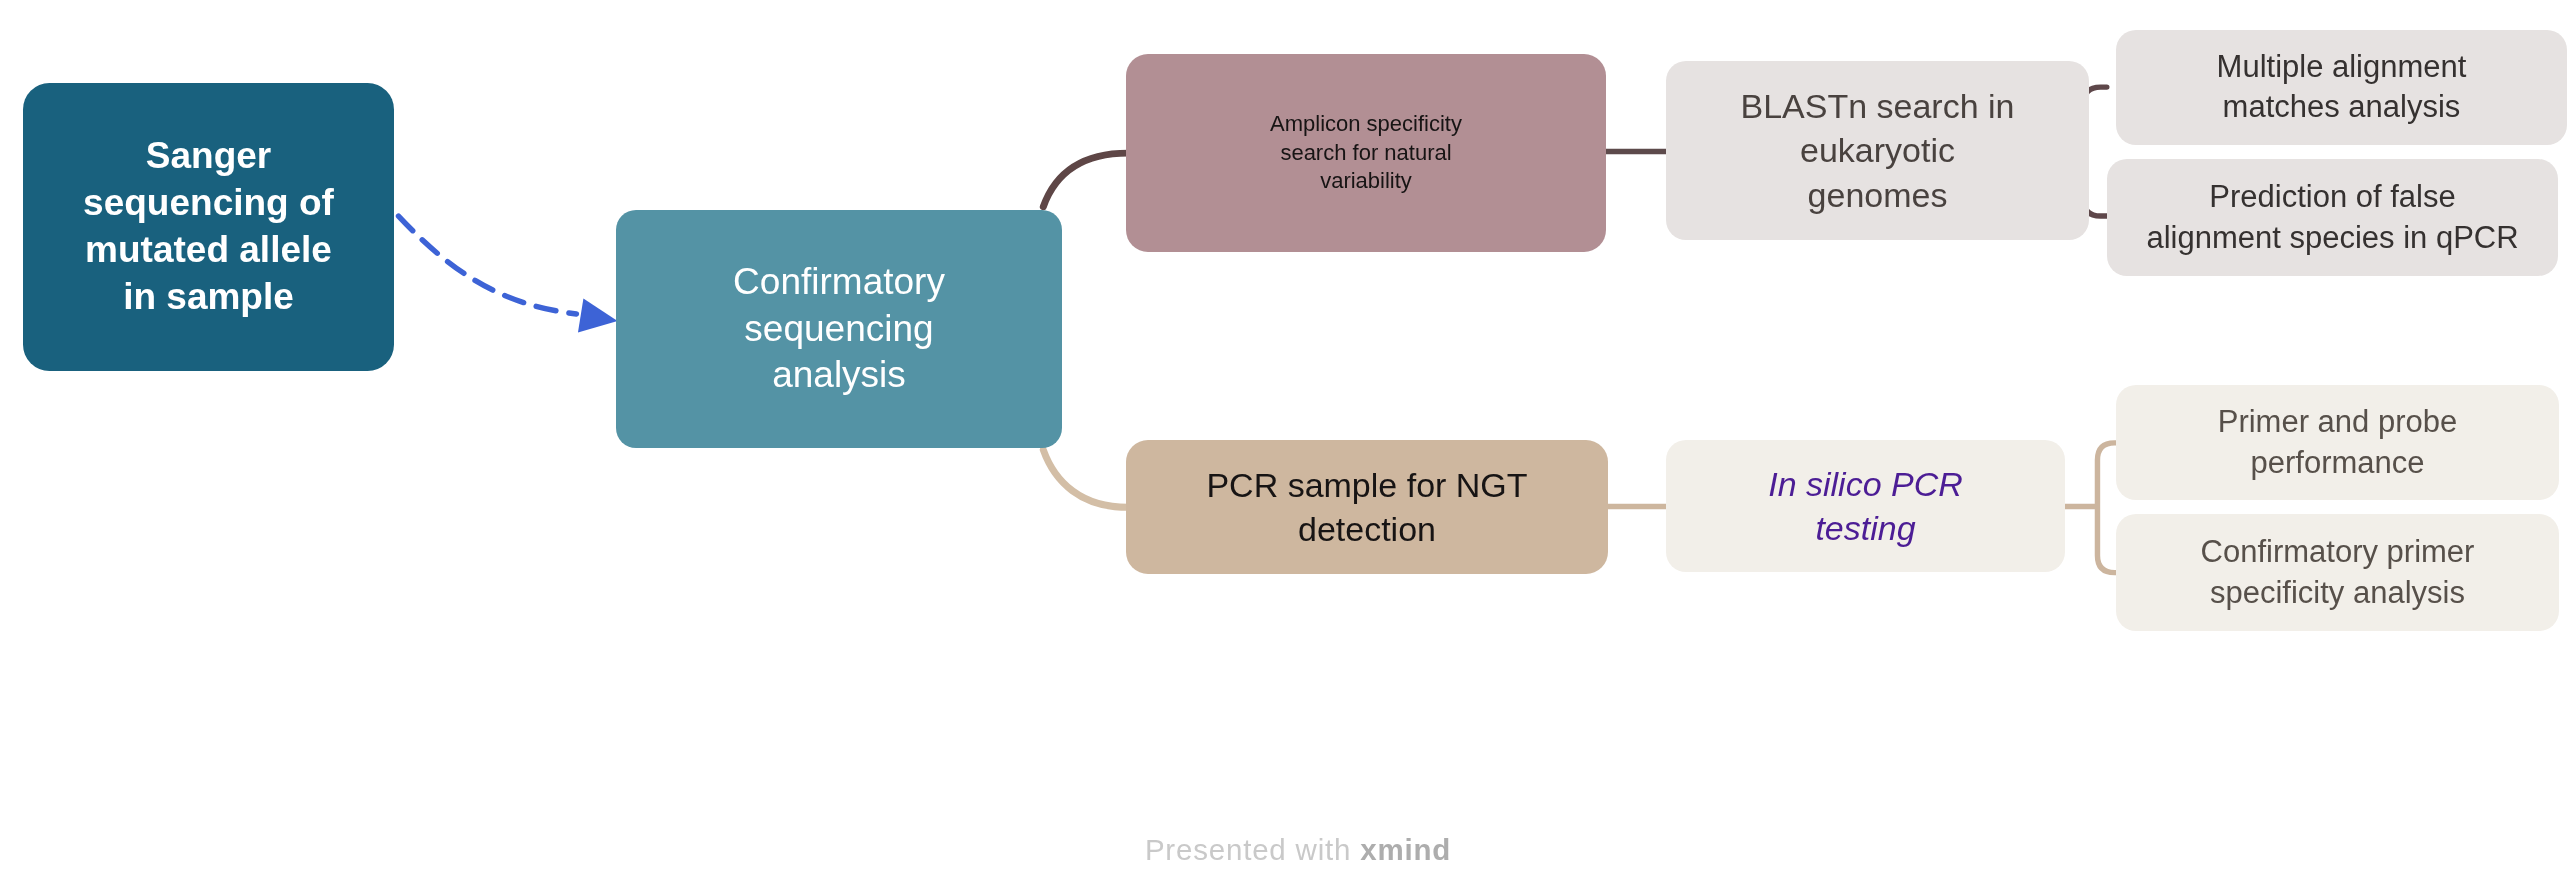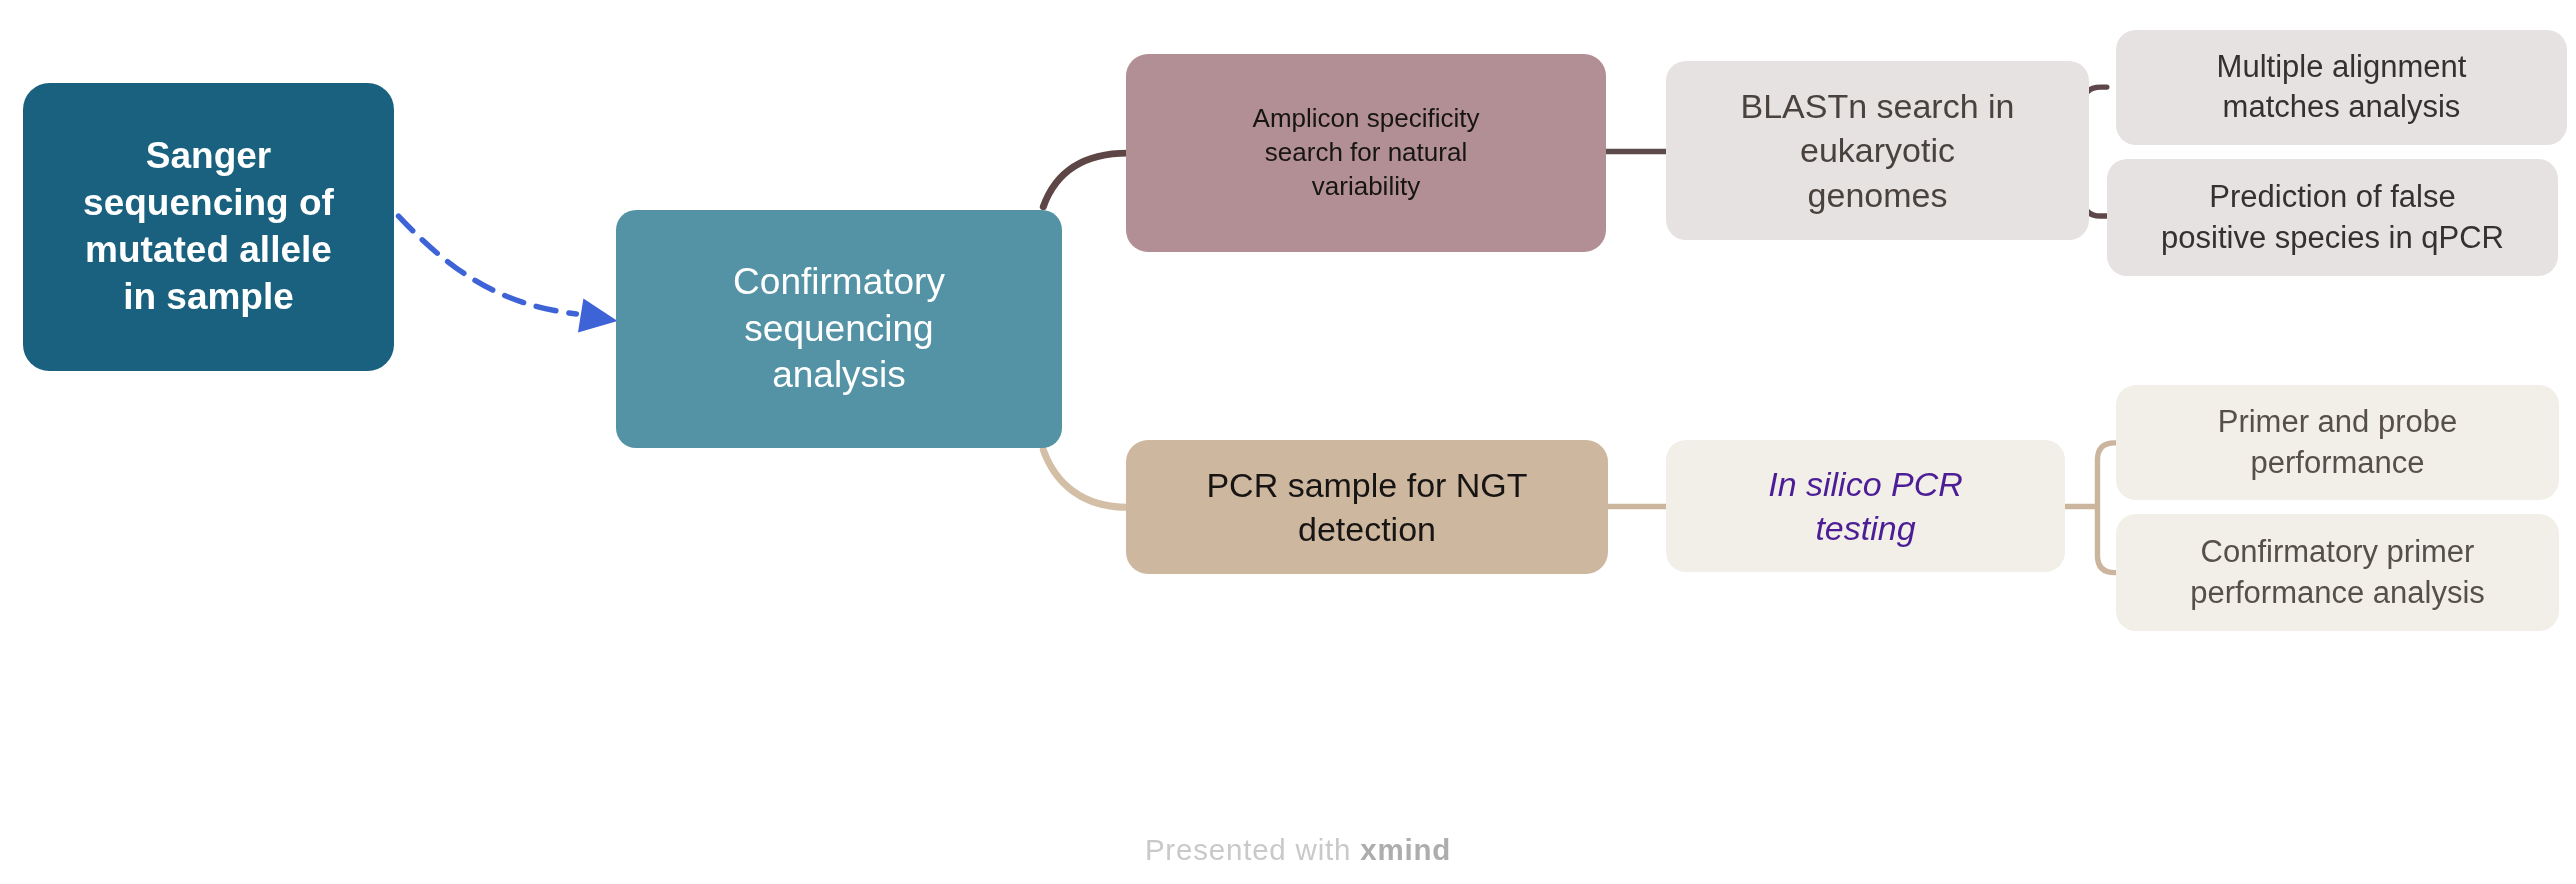--- a/index.html
+++ b/index.html
@@ -23,21 +23,21 @@
     display: flex; align-items: center; justify-content: center;
     text-align: center;
     box-sizing: border-box;
     padding: 7.8px 17px;
     cursor: default;
   }
   .node .label { white-space: pre-line; }
   
   .n-root        { left: 23px;   top: 83px; width: 371px; height: 288px; border-radius: 26.4px; font-size: 37px; line-height: 1.27; font-weight: bold; }
   .n-confirm     { left: 616px;  top: 210px; width: 446px; height: 238px; border-radius: 20px; font-size: 37px; line-height: 1.27; }
-  .n-amplicon    { left: 1126px; top: 54px;  width: 480px; height: 198px; border-radius: 22px; font-size: 26px; line-height: 1.3; }
+  .n-amplicon    { left: 1126px; top: 54px;  width: 480px; height: 198px; border-radius: 22px; font-size: 22px; line-height: 1.3; }
   .n-blastn      { left: 1666px; top: 61px;  width: 423px; height: 179px; border-radius: 20px; font-size: 34px; line-height: 1.3; }
   .n-multalign   { left: 2107px; top: 29.5px;  width: 451px; height: 115px; border-radius: 20px; font-size: 31px; line-height: 1.3; margin-left: 9px; }
   .n-falsepos    { left: 2107px; top: 159px; width: 451px; height: 117px; border-radius: 20px; font-size: 31px; line-height: 1.3; }
   .n-pcrdesign   { left: 1126px; top: 440px; width: 482px; height: 134px; border-radius: 22px; font-size: 34px; line-height: 1.3; }
   .n-insilico    { left: 1666px; top: 440px; width: 399px; height: 132px; border-radius: 20px; font-size: 34px; line-height: 1.3; font-style: italic; }
   .n-primerprobe { left: 2116px; top: 385px; width: 443px; height: 115px; border-radius: 20px; font-size: 31px; line-height: 1.3; }
   .n-confprimer  { left: 2116px; top: 514px; width: 443px; height: 117px; border-radius: 20px; font-size: 31px; line-height: 1.3; }
 
   .footer {
     position: absolute;
@@ -97,41 +97,41 @@
 genomes</span>
   </div>
 
   <div class="node n-multalign" style="background: rgb(230, 226, 225); color: rgb(53, 49, 48);">
     <span class="label">Multiple alignment
 matches analysis</span>
   </div>
 
   <div class="node n-falsepos" style="background: rgb(230, 226, 225); color: rgb(53, 49, 48);">
     <span class="label">Prediction of false
-positive species in qPCR</span>
+alignment species in qPCR</span>
   </div>
 
   <div class="node n-pcrdesign" style="background: rgb(206, 183, 159); color: rgb(23, 20, 20);">
     <span class="label">PCR sample for NGT
 detection</span>
   </div>
 
   <div class="node n-insilico" style="background: rgb(242, 239, 233); color: #4c1d95;">
     <span class="label">In silico PCR
 testing</span>
   </div>
 
   <div class="node n-primerprobe" style="background: rgb(242, 239, 233); color: rgb(87, 80, 74);">
     <span class="label">Primer and probe
 performance</span>
   </div>
 
   <div class="node n-confprimer" style="background: rgb(242, 239, 233); color: rgb(87, 80, 74);">
     <span class="label">Confirmatory primer
-performance analysis</span>
+specificity analysis</span>
   </div>
 
   <div class="footer">
     <span style="color: rgb(201, 201, 201);">Presented with </span><span class="brand" style="color: rgb(173, 173, 173);">xmind</span>
   </div>
 
 </div>
 
 
 </body></html>

